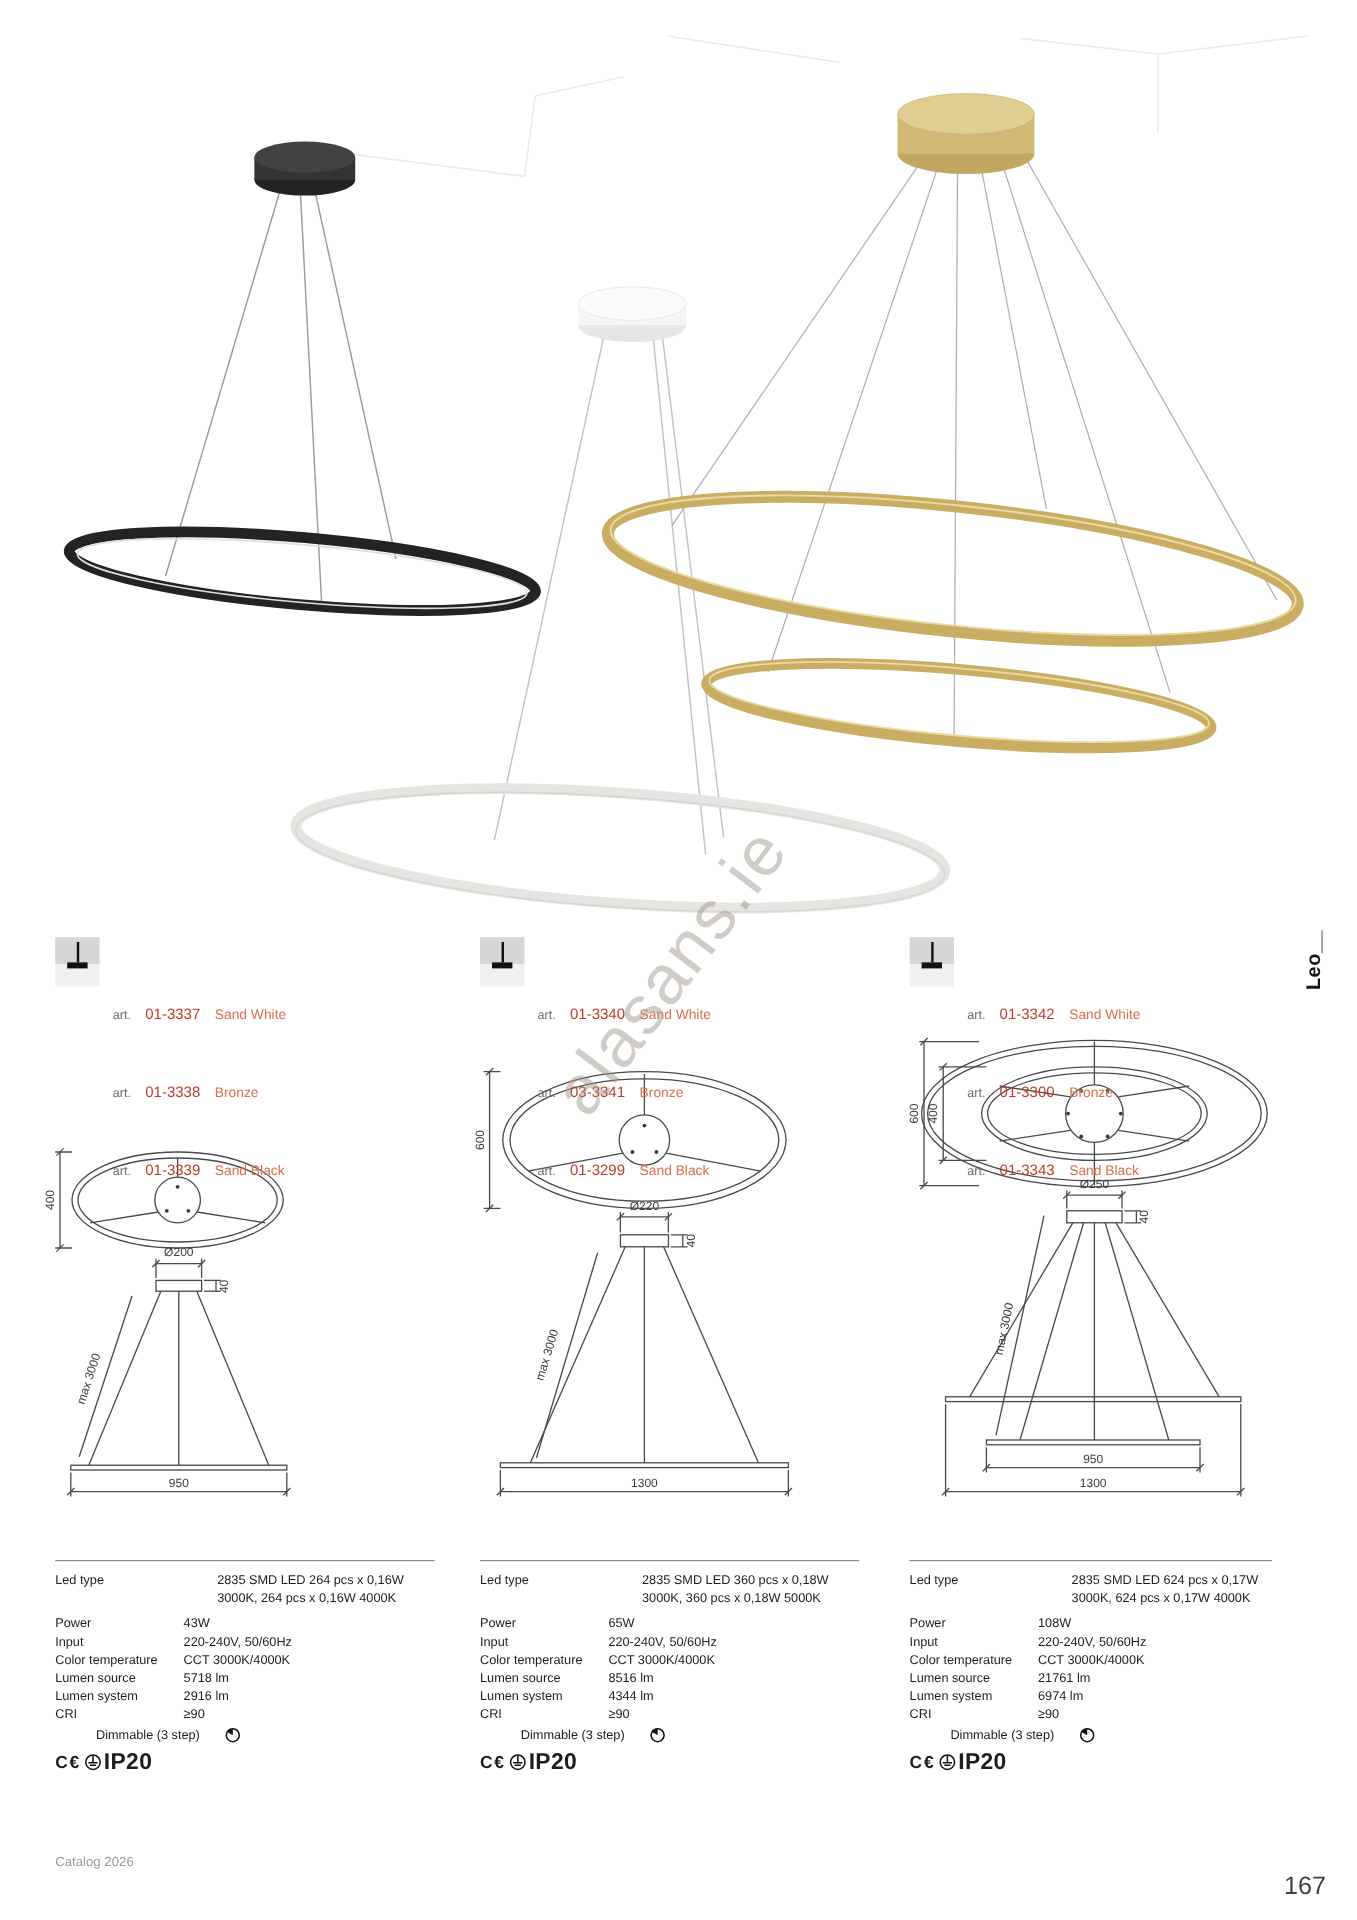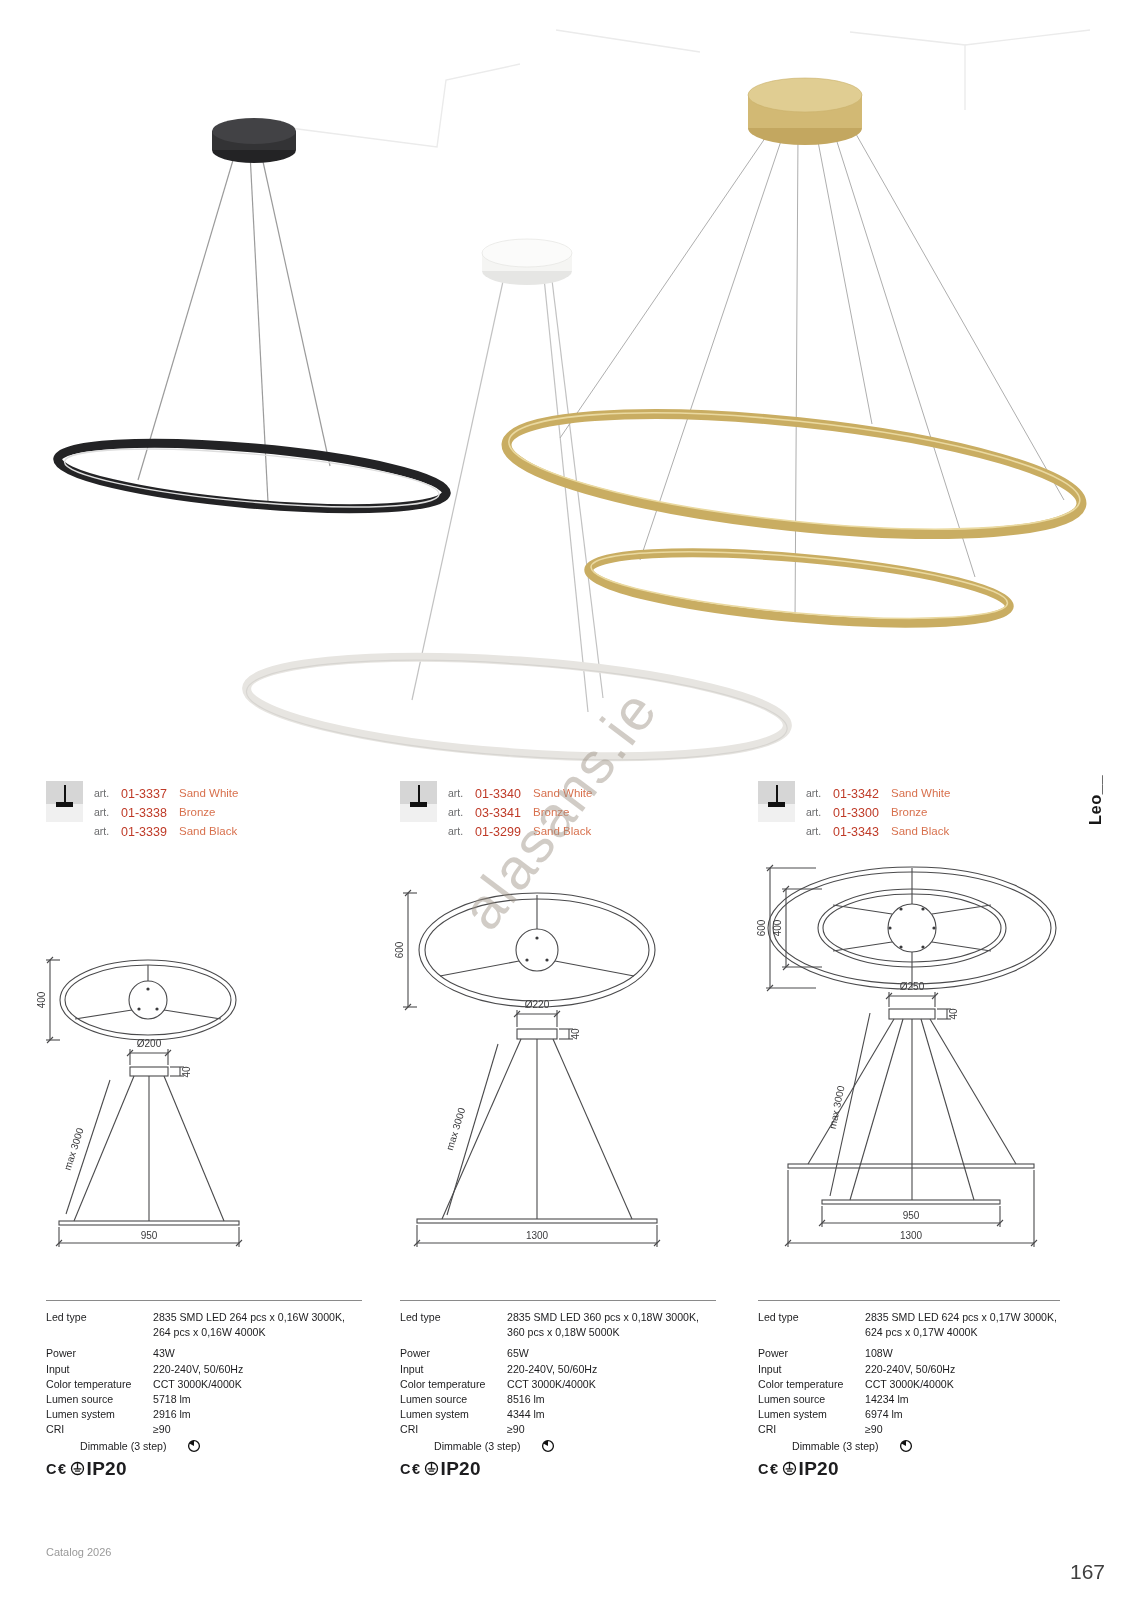--- a/index.html
+++ b/index.html
@@ -21,36 +21,36 @@
     transform:rotate(-90deg);text-align:center;font-size:16.5px;font-weight:600;
     letter-spacing:.5px;color:#161616;}
 
   
   .art-block{display:flex;gap:11px;z-index:5;}
   .art-icon{width:37px;height:41px;position:relative;flex:none;
     background:linear-gradient(#d6d6d6 0 55%,#f0f0f0 55% 100%);}
   .art-icon .stem{position:absolute;left:17.5px;top:4px;width:2px;height:17px;background:#111;}
   .art-icon .bar{position:absolute;left:10px;top:21px;width:17px;height:4.5px;background:#111;}
   .art-rows{padding-top:6px;}
-  .art-row{display:flex;align-items:flex-start;height:19px;}
+  .art-row{display:flex;align-items:flex-end;height:19px;margin-top:46px;}
   .art-prefix{width:27px;font-size:10.5px;color:#6a6b6d;}
   .art-code{width:58px;font-size:12.5px;font-weight:400;color:#bf3a27;}
   .art-finish{font-size:11.5px;color:#d8714e;}
 
   
   .drawing line,.drawing ellipse,.drawing rect,.drawing circle,.drawing path{
     stroke:#4a4a4c;stroke-width:1.1;fill:none;}
   .drawing .thin{stroke-width:0.9;stroke:#58585a;}
   .drawing text{fill:#3a3a3c;font-size:10px;font-family:"Liberation Sans",sans-serif;stroke:none;}
   .drawing .dot{fill:#3a3a3c;stroke:none;}
 
   
   .specs{border-top:1px solid #8a8a8a;padding-top:9px;z-index:5;font-size:10.6px;}
   .spec-row{display:flex;line-height:15.2px;}
-  .spec-row.first{margin-bottom:6px;}
+  .spec-row.first{margin-bottom:6px;gap:28px;}
   .spec-label{width:107px;flex:none;}
   .spec-value{flex:1;}
   .dim-row{display:flex;align-items:center;height:16px;margin-left:34px;}
   .cert-row{display:flex;align-items:center;margin-top:4px;gap:2px;}
   .ce{font-size:14.5px;font-weight:700;letter-spacing:1.5px;}
   .ip{font-size:19px;font-weight:700;letter-spacing:.3px;}
 
   
   .footer-left{left:46px;top:1546px;font-size:11px;color:#9a9a9a;}
   .page-number{right:26px;top:1560px;font-size:21px;font-weight:400;color:#404040;}
@@ -492,21 +492,21 @@
     <div class="spec-row">
       <span class="spec-label">Input</span>
       <span class="spec-value">220-240V, 50/60Hz</span>
       </div>
     <div class="spec-row">
       <span class="spec-label">Color temperature</span>
       <span class="spec-value">CCT 3000K/4000K</span>
       </div>
     <div class="spec-row">
       <span class="spec-label">Lumen source</span>
-      <span class="spec-value">14234 lm</span>
+      <span class="spec-value">21761 lm</span>
       </div>
     <div class="spec-row">
       <span class="spec-label">Lumen system</span>
       <span class="spec-value">6974 lm</span>
       </div>
     <div class="spec-row">
       <span class="spec-label">CRI</span>
       <span class="spec-value">≥90</span>
       </div>
     <div class="dim-row">

